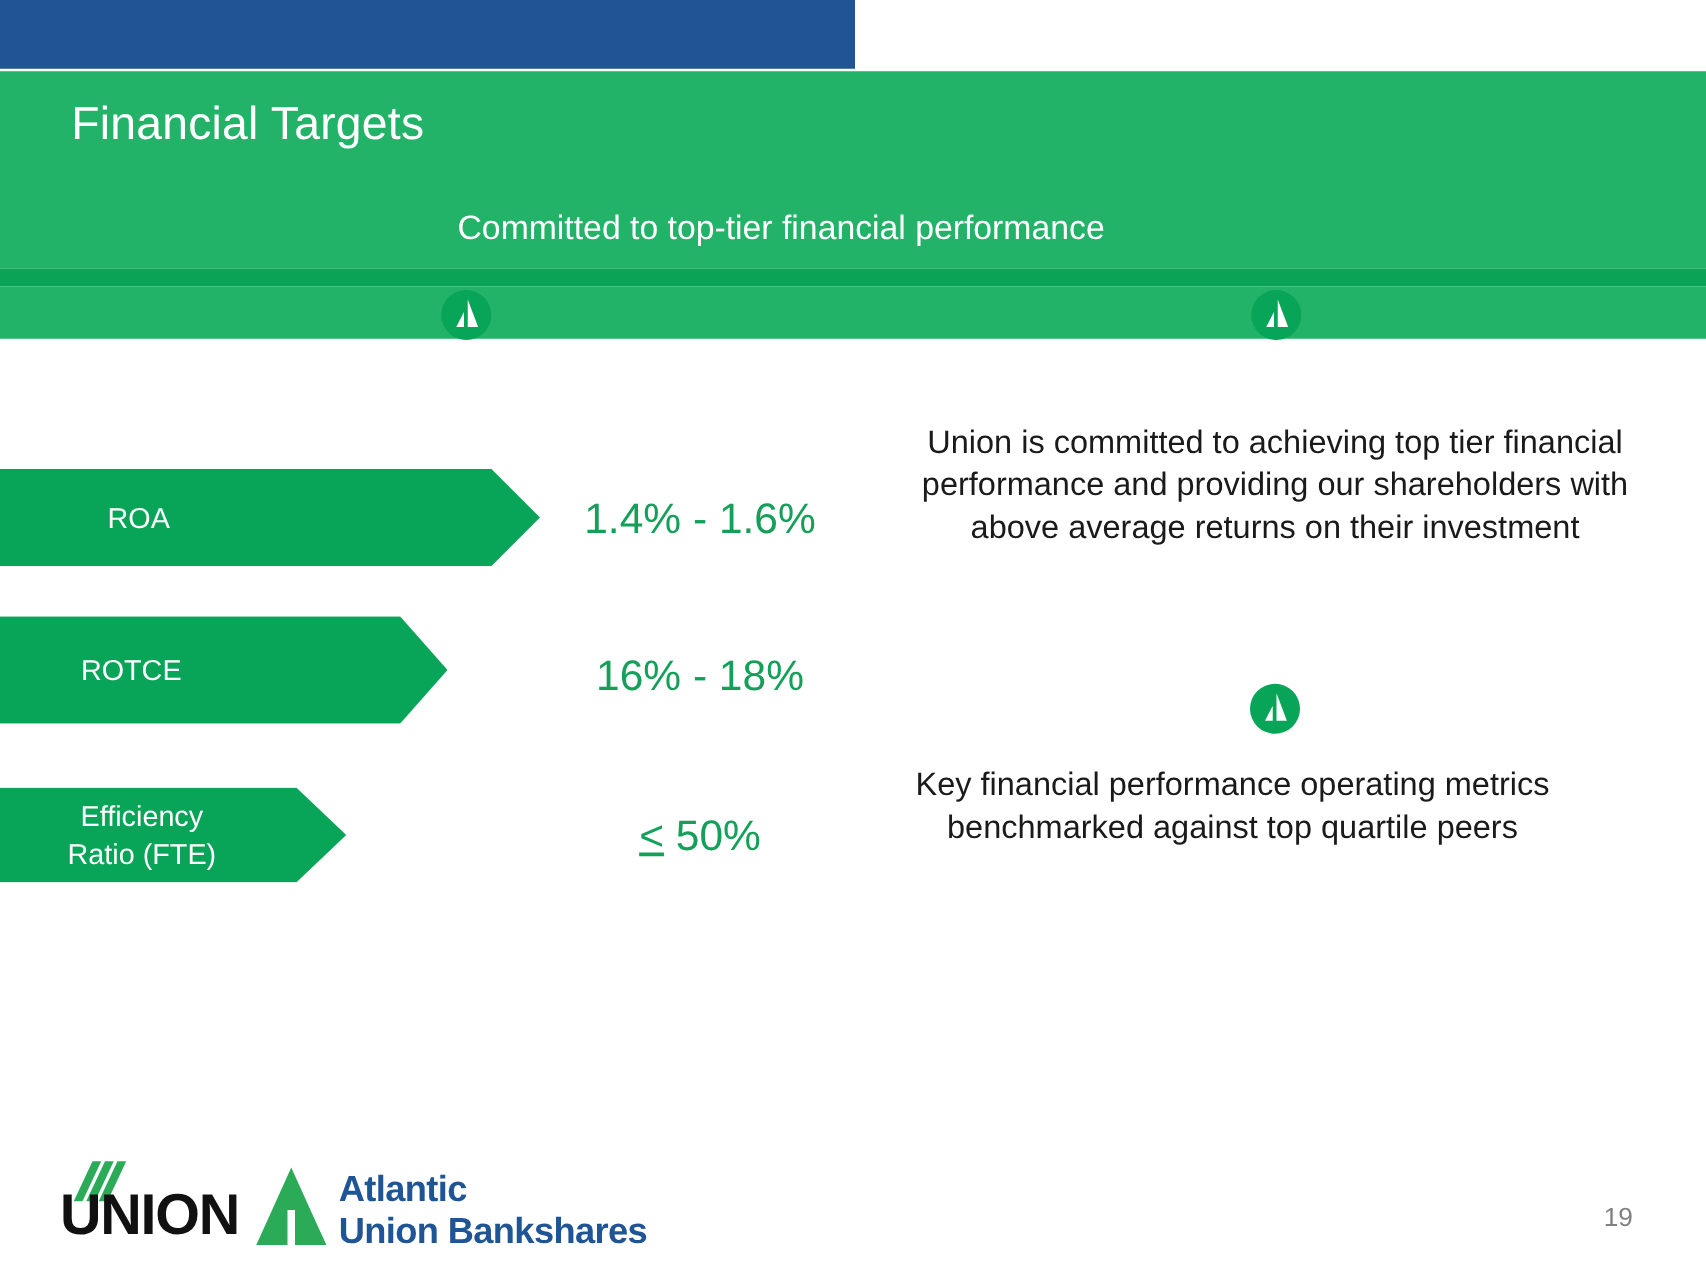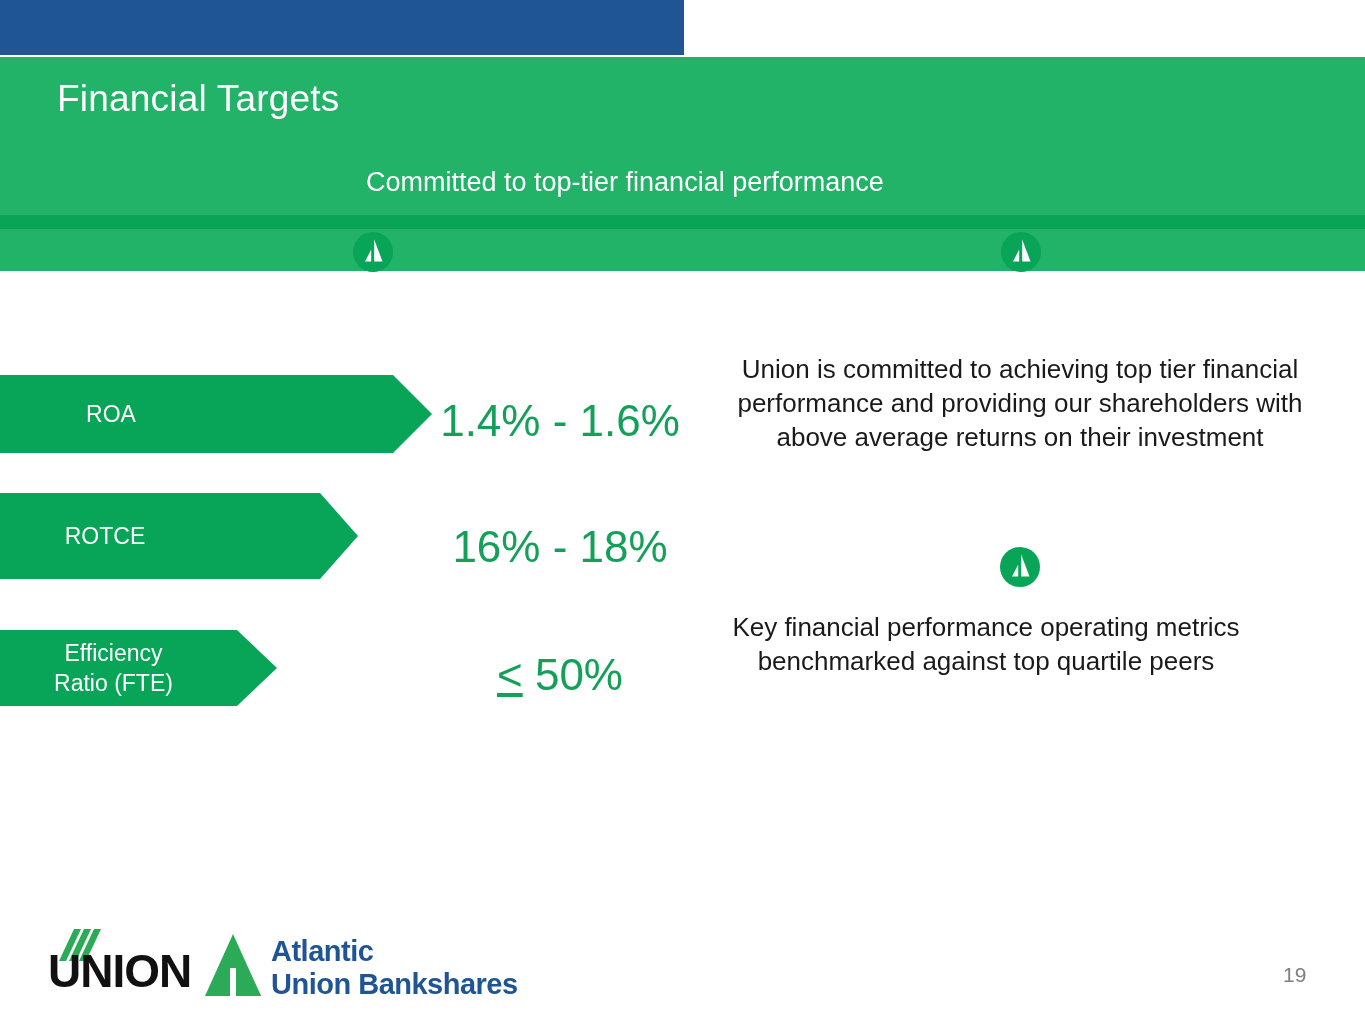--- a/index.html
+++ b/index.html
@@ -91,38 +91,38 @@
     padding-right: 60px;
     box-sizing: border-box;
   }
   .arrow-roa   .arrow-label { padding-right: 210px; }
   .arrow-rotce .arrow-label { padding-right: 148px; }
   .arrow-eff   .arrow-label { padding-right: 50px; }
 
   .metric-value {
     position: absolute;
     color: #15a05a;
-    font-size: 44px;
+    font-size: 34px;
     text-align: center;
     white-space: nowrap;
   }
   #value-roa   { left: 440px; top: 396px; width: 240px; }
   #value-rotce { left: 440px; top: 522px; width: 240px; text-align: center; }
   #value-eff   { left: 440px; top: 650px; width: 240px; }
   .lte-mark { text-decoration: underline; }
 
   
   .body-text {
     position: absolute;
     text-align: center;
     color: #1a1a1a;
     font-size: 26px;
     line-height: 34px;
   }
-  #text-top    { left: 735px; top: 352px; width: 570px; }
+  #text-top    { left: 735px; top: 336px; width: 570px; }
   #text-bottom { left: 711px; top: 610px; width: 550px; }
 
   
   #logo-union {
     position: absolute;
     left: 48px; top: 925px;
     width: 150px; height: 70px;
   }
   #logo-aub {
     position: absolute;

